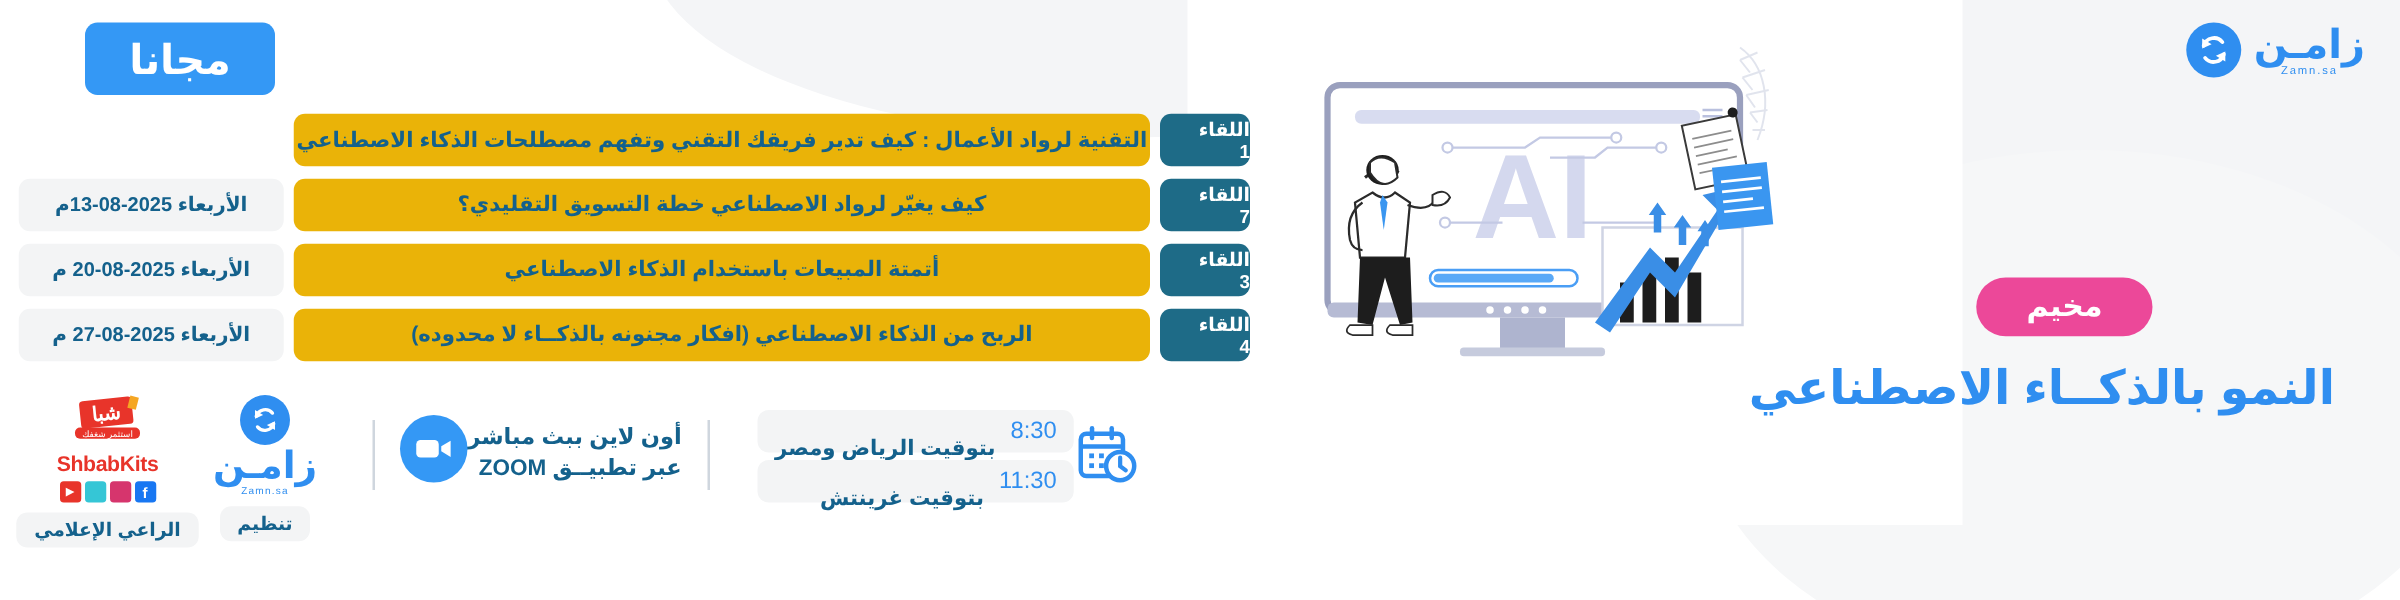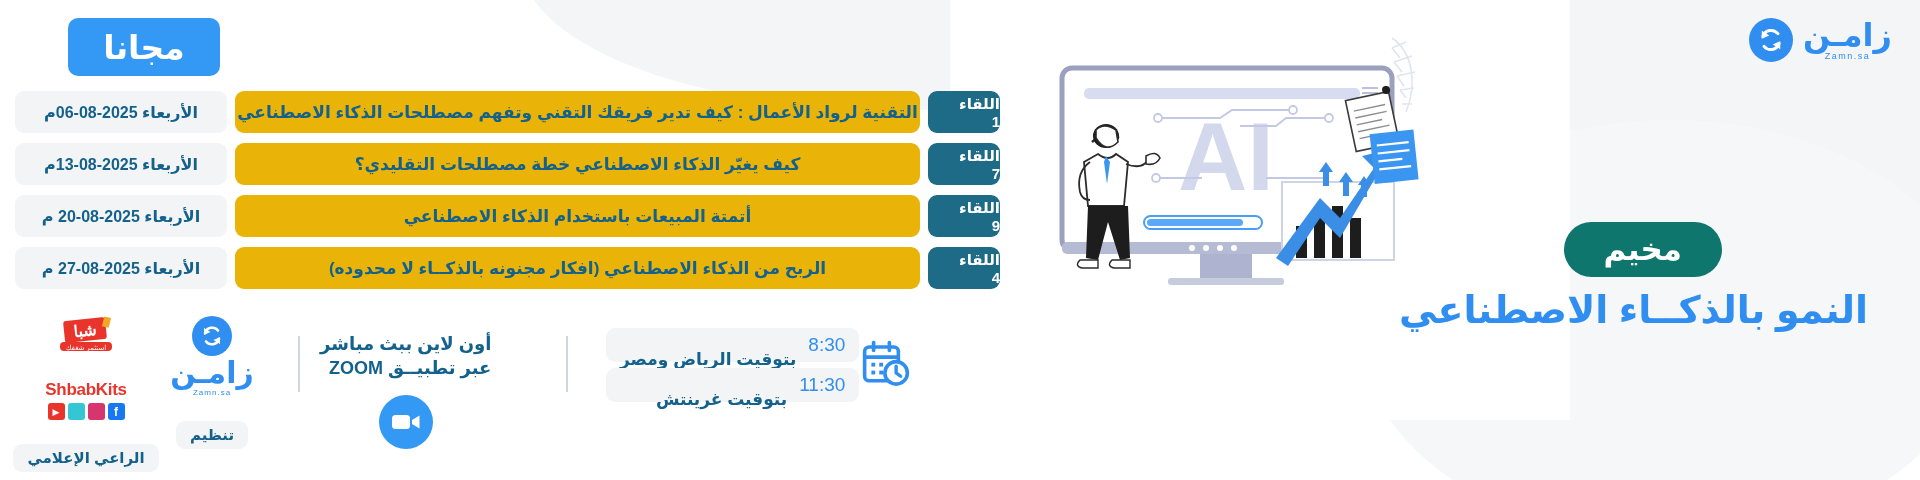--- a/index.html
+++ b/index.html
@@ -152,21 +152,21 @@
     width: 2px; height: 56px;
     background: #cfd6de;
   }
   .vdiv-a { left: 566px; top: 28px; }
   .vdiv-b { left: 298px; top: 28px; }
 
   
   .zoom-block {
     position: absolute;
     left: 320px; top: 24px;
-    display: flex; flex-direction: column; align-items: center; gap: 14px;
+    display: flex; align-items: flex-end; 
   }
   .zoom-text { text-align: right; direction: rtl; }
   .zoom-text div {
     color: #14618c; font-size: 18px; font-weight: bold; line-height: 1.35;
     white-space: nowrap;
   }
   .zoom-circle {
     width: 54px; height: 54px;
     background: #3498f5;
     border-radius: 50%;
@@ -174,36 +174,36 @@
   }
 
   
   .sponsors {
     position: absolute;
     left: 30px; top: 8px;
     display: flex; flex-direction: row; align-items: flex-start; gap: 14px;
   }
   .sponsor { display: flex; flex-direction: column; align-items: center; width: 112px; }
   .sponsor-caption {
-    margin-top: 24px;
+    margin-top: 8px;
     background: #f3f4f5;
     border-radius: 9px;
     padding: 5px 14px;
     color: #14618c; font-size: 15px; font-weight: bold;
     white-space: nowrap;
   }
   .shbab-logo { display: flex; flex-direction: column; align-items: center; }
   .shbab-mark {
     width: 78px; height: 44px;
     position: relative;
     display: flex; align-items: center; justify-content: center;
   }
   .shbab-word {
     color: #e8342a; font-size: 17px; font-weight: bold; letter-spacing: -.3px;
-    margin-top: 20px;
+    margin-top: 2px;
   }
   .shbab-socials { display: flex; flex-direction: row; gap: 3px; margin-top: 3px; }
   .sq { width: 17px; height: 17px; border-radius: 3px; display:flex; align-items:center; justify-content:center; }
 
   .zamn-logo { display: flex; flex-direction: column; align-items: center; }
   .zamn-circle {
     width: 40px; height: 40px; border-radius: 50%;
     background: #2f8ef0;
     display: flex; align-items: center; justify-content: center;
   }
@@ -221,25 +221,25 @@
   .brand-sub { color: #2f8ef0; font-size: 9px; letter-spacing: 1.5px; text-align: center; }
   .brand-circle {
     width: 44px; height: 44px; border-radius: 50%;
     background: #2f8ef0;
     display: flex; align-items: center; justify-content: center;
   }
 
   .camp-pill {
     position: absolute;
     right: 198px; top: 222px;
-    background: #0f766e;
+    background: #ec4899;
     border-radius: 30px;
     padding: 9px 40px;
     color: #ffffff;
-    font-size: 31px; font-weight: bold;
+    font-size: 24px; font-weight: bold;
     z-index: 9;
   }
   .main-title {
     position: absolute;
     right: 52px; top: 288px;
     color: #2f8ef0;
     font-size: 38px; font-weight: bold;
     letter-spacing: .5px;
     white-space: nowrap;
     z-index: 9;
@@ -264,31 +264,30 @@
 
   <div class="left-panel">
 
     <div class="free-badge">مجانا</div>
 
     <div class="rows">
 
       <div class="row">
         <div class="row-badge">اللقاء 1</div>
         <div class="row-title">التقنية لرواد الأعمال : كيف تدير فريقك التقني وتفهم مصطلحات الذكاء الاصطناعي</div>
-        <div class="row-date">الأربعاء  2025-08-06م</div>
       </div>
 
       <div class="row">
         <div class="row-badge">اللقاء 7</div>
-        <div class="row-title">كيف يغيّر الذكاء الاصطناعي خطة مصطلحات التقليدي؟</div>
+        <div class="row-title">كيف يغيّر لرواد الاصطناعي خطة التسويق التقليدي؟</div>
         <div class="row-date">الأربعاء  2025-08-13م</div>
       </div>
 
       <div class="row">
-        <div class="row-badge">اللقاء 9</div>
+        <div class="row-badge">اللقاء 3</div>
         <div class="row-title">أتمتة المبيعات باستخدام الذكاء الاصطناعي</div>
         <div class="row-date">الأربعاء 2025-08-20 م</div>
       </div>
 
       <div class="row">
         <div class="row-badge">اللقاء 4</div>
         <div class="row-title">الربح من الذكاء الاصطناعي (افكار مجنونه بالذكــاء لا محدوده)</div>
         <div class="row-date">الأربعاء 2025-08-27 م</div>
       </div>
 

